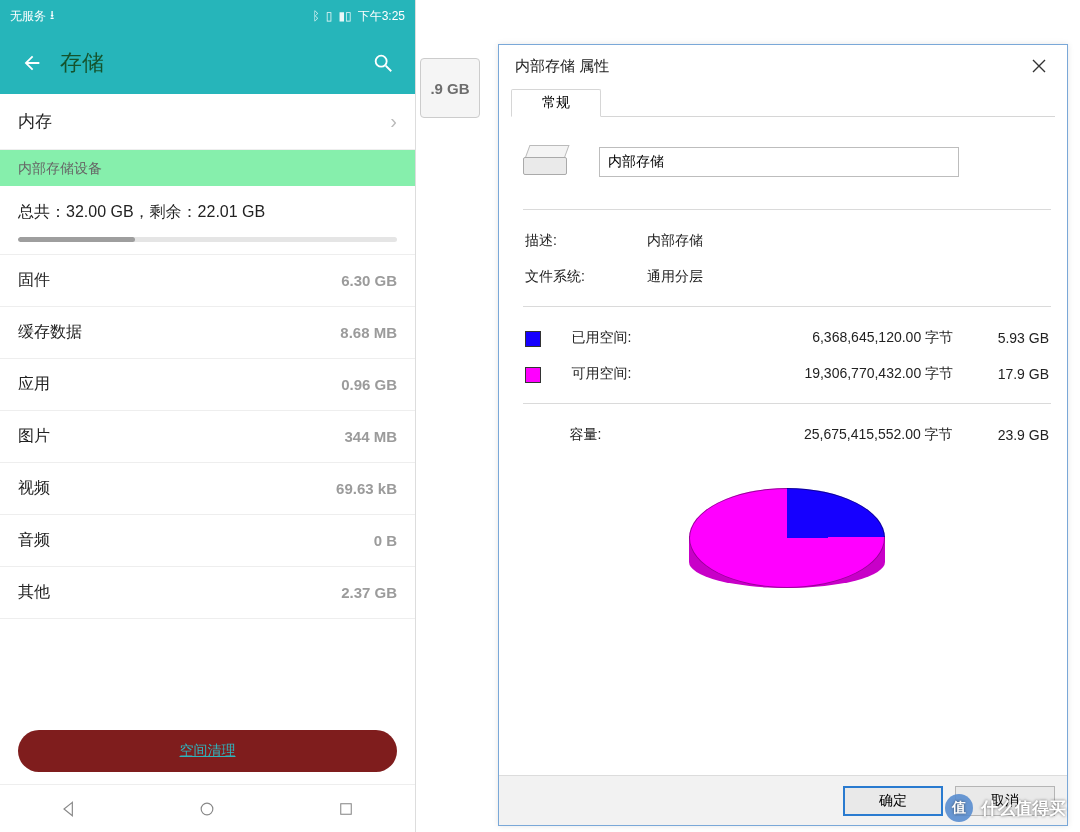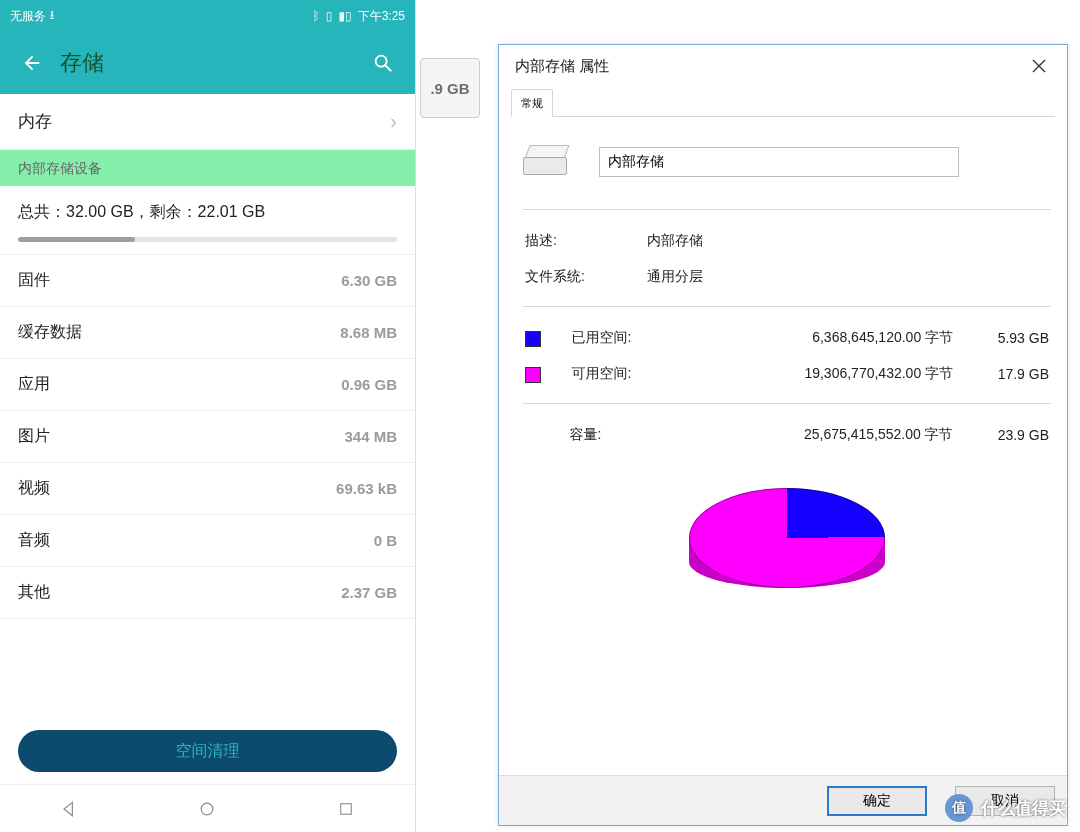--- a/index.html
+++ b/index.html
@@ -21,33 +21,33 @@
   .row-nav .chev { color:#bbb; font-size:20px; }
   .section-hdr { background:#86efac; padding: 10px 18px 8px; font-size:14px; color:#666; }
   .summary { padding: 16px 18px 12px; font-size:16px; color:#222; border-bottom:1px solid #eee; }
   .summary .bar { margin-top: 14px; height: 5px; width: 100%; background:#e5e5e5; border-radius: 3px; position: relative; overflow:hidden; }
   .summary .bar .fill { height:100%; background:#9e9e9e; border-radius:3px; }
   .rows { flex:1; overflow:hidden; }
   .srow { height: 52px; display:flex; align-items:center; justify-content:space-between; padding: 0 18px; font-size:16px; color:#222; border-bottom:1px solid #eee; }
   .srow .val { color:#9b9b9b; font-size:15px;font-weight:bold; }
 
   .cleanbtn-wrap { padding: 0 18px 12px; }
-  .cleanbtn { height: 42px; border: 0; border-radius: 21px; background:#0c4a6e; color:#2fb4bd; font-size:16px; width:100%; display:flex; align-items:center; justify-content:center; cursor:pointer; }
+  .cleanbtn { height: 42px; border: 0; border-radius: 21px; background:#7f1d1d; color:#2fb4bd; font-size:14px; width:100%; display:flex; align-items:center; justify-content:center; cursor:pointer;text-decoration:underline; }
   .navbar { height: 48px; border-top:1px solid #eee; display:flex; align-items:center; justify-content:space-around; color:#888; }
   .navbar .navbtn { width: 40px; height:40px; display:flex; align-items:center; justify-content:center; cursor:pointer; }
 
   
   .behind-box { position:absolute; left: 420px; top: 58px; width: 60px; height: 60px; background:#f5f5f5; border:1px solid #ccc; border-radius:4px; display:flex; align-items:center; justify-content:center; color:#6d6d6d; font-size:15px; font-weight:600;}
   .dialog { position:absolute; left: 498px; top: 44px; width: 570px; height: 782px; background:#fff; border:1px solid #7aa8d8; box-shadow: 0 0 6px rgba(0,0,0,.1); display:flex; flex-direction:column; }
   .dlg-title { height: 42px; display:flex; align-items:center; justify-content:space-between; padding: 0 10px 0 16px; font-size:15px; color:#222;}
   .dlg-title .close { width:36px; height:28px; display:flex; align-items:center; justify-content:center; cursor:pointer; font-size:18px; }
 
   .tabwrap { padding: 0 12px; }
   .tabbar { height: 30px; border-bottom:1px solid #d6d6d6; display:flex; align-items:flex-end; }
-  .tab { height: 28px; padding: 0 9px; font-size:11px; background:#fff; border:1px solid #d6d6d6; border-bottom:1px solid #fff; margin-bottom:-1px; border-radius:2px 2px 0 0; display:flex; align-items:center;}
+  .tab { height: 28px; padding: 0 30px; font-size:14px; background:#fff; border:1px solid #d6d6d6; border-bottom:1px solid #fff; margin-bottom:-1px; border-radius:2px 2px 0 0; display:flex; align-items:center;}
   .tabbody { padding: 28px 12px 16px 20px; flex:1; }
 
   .namefield { display:flex; align-items:center; gap: 28px; margin-left: 4px; margin-bottom: 30px; }
   .drive-icon { width: 48px; height: 34px; position:relative; }
   .drive-icon .top { position:absolute; left:4px; top:0; width:40px; height:14px; background:#f4f4f4; border:1px solid #bbb; transform: skewX(-20deg);}
   .drive-icon .front { position:absolute; left:0; top:12px; width:44px; height:18px; background:#eaeaea; border:1px solid #aaa; border-radius:2px;}
   .namebox { width: 360px; height: 30px; border:1px solid #bdbdbd; padding: 0 8px; font-size:14px; }
 
   .kvtable { width: 100%; font-size: 14px; color:#222; }
   .kvtable td { padding: 8px 4px; vertical-align: middle; }
@@ -58,21 +58,21 @@
   .sq { display:inline-block; width:16px; height:16px; border:1px solid #333; vertical-align:middle; margin-right:14px; }
   .sq.blue{ background:#1600ff;}
   .sq.mag { background:#ff00ff;}
 
   .piewrap { display:flex; justify-content:center; margin-top: 20px; }
   .pie { position:relative; width: 196px; height: 130px; }
   .pie .disc { position:absolute; left:0; top:14px; width:196px; height:100px; border-radius:50%; background: conic-gradient(#1600ff 0 90deg, #ff00ff 90deg 360deg); }
   .pie .side { position:absolute; left:0; top:62px; width:196px; height:52px; background:#c800c8; border-radius: 0 0 98px 98px / 0 0 26px 26px; }
   .pie .rim  { position:absolute; left:0; top:14px; width:196px; height:100px; border-radius:50%; border:1px solid rgba(0,0,0,.4); z-index:3;}
     
-  .dlg-buttons { height: 50px; border-top:1px solid #dcdcdc; background:#f2f2f2; display:flex; align-items:center; justify-content:flex-end; padding: 0 12px; gap: 28px;}
+  .dlg-buttons { height: 50px; border-top:1px solid #dcdcdc; background:#f2f2f2; display:flex; align-items:center; justify-content:flex-end; padding: 0 12px; gap: 12px;}
   .winbtn { width: 100px; height: 30px; border:1px solid #b5b5b5; background:#e9e9e9; font-size:14px; cursor:pointer; }
   .winbtn.primary { border:2px solid #2a7bd0; background:#e9e9e9;}
 
   .watermark { position:absolute; right: 14px; bottom: 10px; display:flex; align-items:center; gap:8px; color:#fff; text-shadow:0 0 3px rgba(0,0,0,.6); font-size:17px; font-weight:600; }
   .watermark .badge { width:28px; height:28px; border-radius:50%; background:#5a8ed0; color:#fff; display:flex; align-items:center; justify-content:center; font-size:14px; opacity:.9;}
 </style>
 </head>
 <body>
 
 <div class="root">

